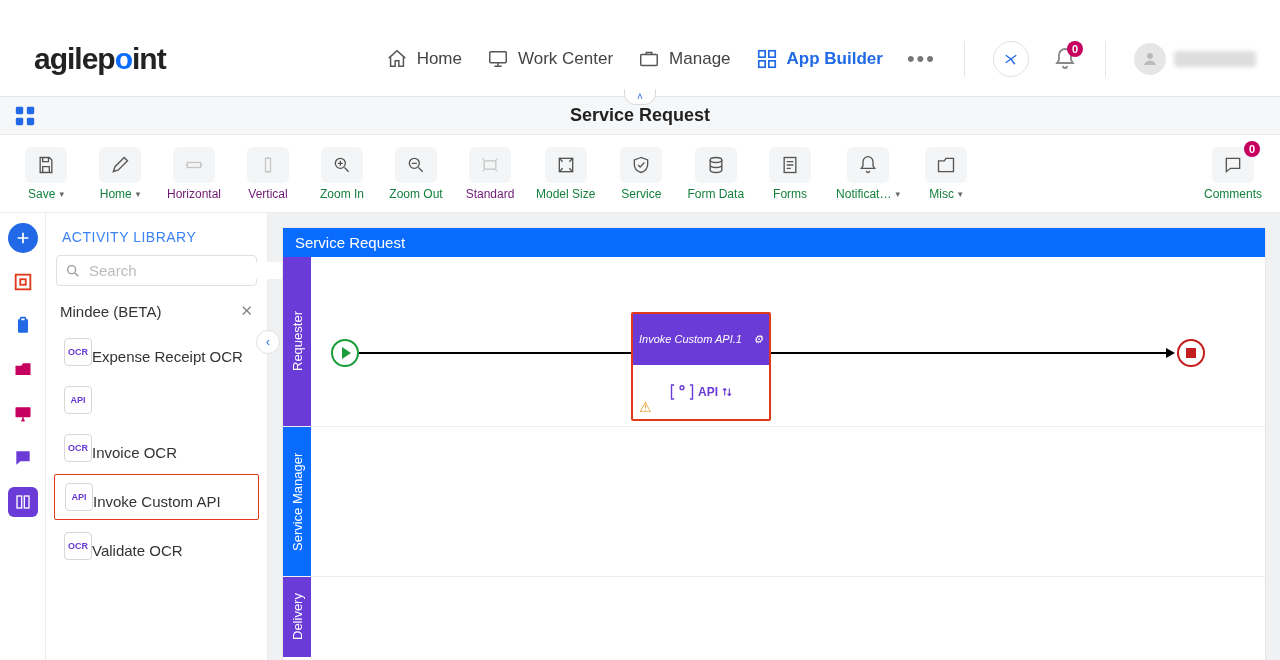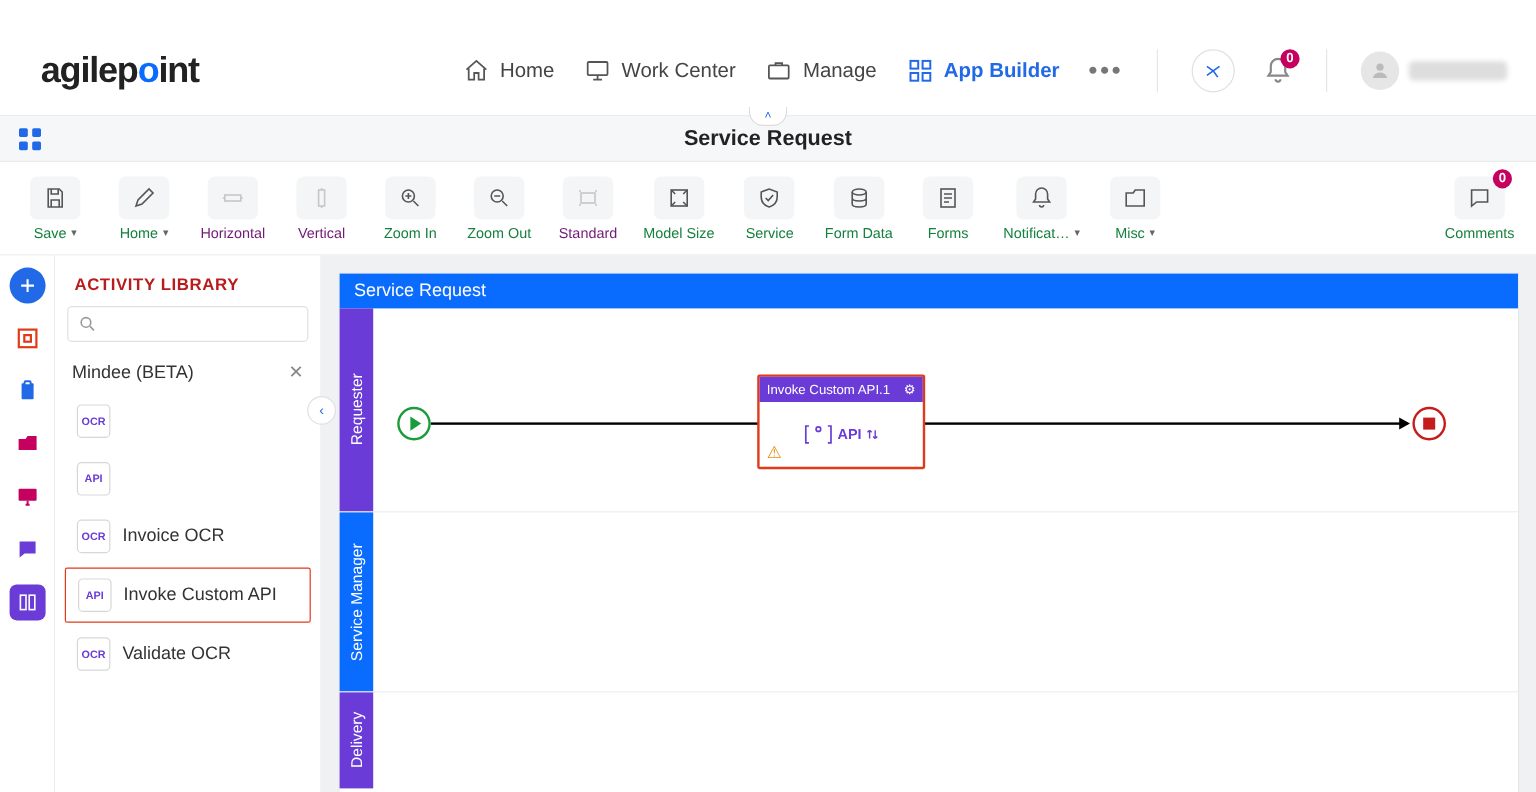--- a/index.html
+++ b/index.html
@@ -124,35 +124,35 @@
   .rail-btn.red svg { stroke:#e03a1a; fill:none; }
   .rail-btn.blue svg { stroke:#2169e6; fill:none; }
   .rail-btn.pink svg { fill:#c5005e; }
   .rail-btn.purple { background:#6a3bd6; }
 
   
   .library {
     width:222px; background:#fff; border-right:1px solid #ececec;
     display:flex; flex-direction:column;
   }
-  .lib-head { padding:16px 16px 10px; font-size:14px; font-weight:700; letter-spacing:.5px; color:#b91c1c;}
+  .lib-head { padding:16px 16px 10px; font-size:14px; font-weight:400; letter-spacing:.5px; color:#3b82f6;}
   .lib-search {
     margin:0 10px 8px; border:1px solid #e0e0e0; border-radius:4px;
     display:flex; align-items:center; padding:6px 8px; gap:8px;
   }
   .lib-search input { border:none; outline:none; font-size:15px; flex:1; color:#444; }
   .lib-search input::placeholder { color:#bcbcbc; }
   .lib-group {
     display:flex; align-items:center; justify-content:space-between;
     padding:8px 14px; font-size:15px; color:#333;
   }
   .lib-group .close { color:#888; cursor:pointer; }
   .lib-list { display:flex; flex-direction:column; }
   .lib-item {
-    display:flex; align-items:center; gap:10px;
+    display:flex; align-items:flex-end; 
     padding:8px 10px; margin:2px 8px; cursor:pointer;
     font-size:15px; color:#333;
   }
   .lib-item .ic {
     width:28px; height:28px; border-radius:4px;
     display:flex; align-items:center; justify-content:center;
     border:1px solid #d7d7d7; font-size:9px; font-weight:700; color:#6a3bd6;
     flex-shrink:0;
   }
   .lib-item .txt { line-height:1.2; }
@@ -202,21 +202,21 @@
   .end-node { border:2px solid #c51d1d; right:60px; top:82px;}
   .end-node::after{ content:""; width:10px; height:10px; background:#c51d1d;}
 
   .activity-node {
     position:absolute; left:320px; top:55px;
     width:140px; border:2px solid #e03a1a; border-radius:2px;
     background:#fff;
   }
   .activity-node .hdr{
     background:#6a3bd6; color:#fff; font-size:11px;
-    padding:4px 6px; display:flex; align-items:flex-end; justify-content:space-between;
+    padding:19px 6px; display:flex; align-items:flex-start; justify-content:space-between;font-style:italic;
   }
   .activity-node .hdr .gear { font-size:11px; cursor:pointer;}
   .activity-node .bdy{
     height:54px; display:flex; align-items:center; justify-content:center;
     position:relative;
   }
   .activity-node .bdy .warn{
     position:absolute; left:6px; bottom:4px; color:#e88c0b; font-size:14px;
   }
   .api-ic {
@@ -532,28 +532,30 @@
 
   <div class="library" style="position:relative;">
     <div class="lib-head">ACTIVITY LIBRARY</div>
     <div class="lib-search">
       <span>
         <svg width="16" height="16" viewBox="0 0 24 24" fill="none" stroke="#999" stroke-width="2">
             <circle cx="10" cy="10" r="6"></circle>
             <path d="m20 20-5-5"></path>
           </svg>
       </span>
+      <input placeholder="Search" style="">
     </div>
     <div class="lib-group">
       <span>Mindee (BETA)</span>
       <span class="close">✕</span>
     </div>
     <div class="lib-list">
       <div class="lib-item">
         <span class="ic">OCR</span>
+        <span class="txt">Expense Receipt OCR</span>
       </div>
       <div class="lib-item">
         <span class="ic">API</span>
       </div>
       <div class="lib-item">
         <span class="ic">OCR</span>
         <span class="txt">Invoice OCR</span>
       </div>
       <div class="lib-item hl">
         <span class="ic">API</span>

